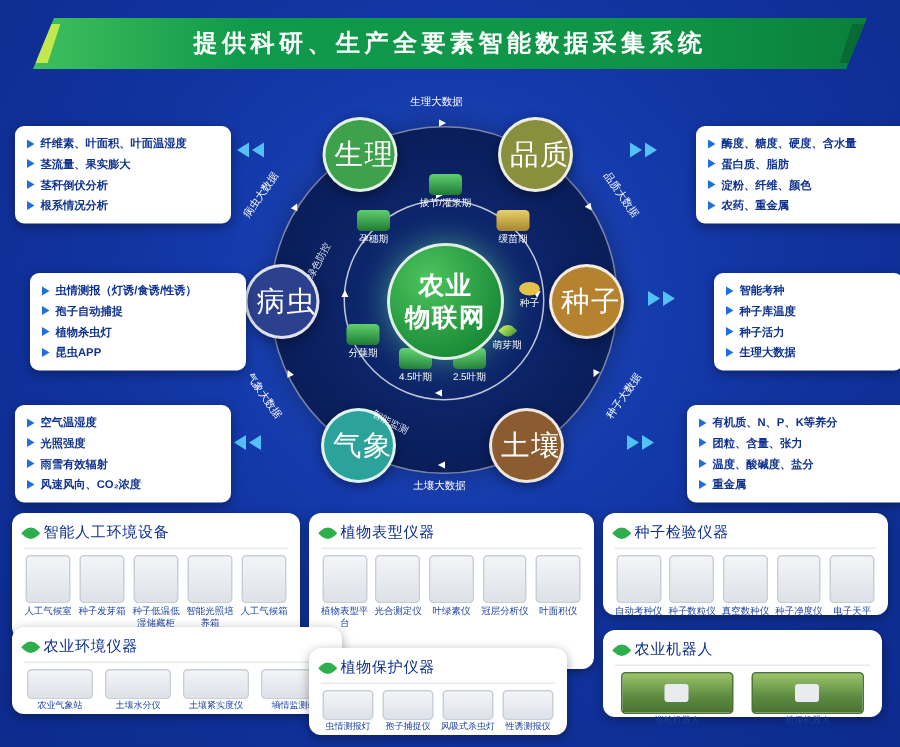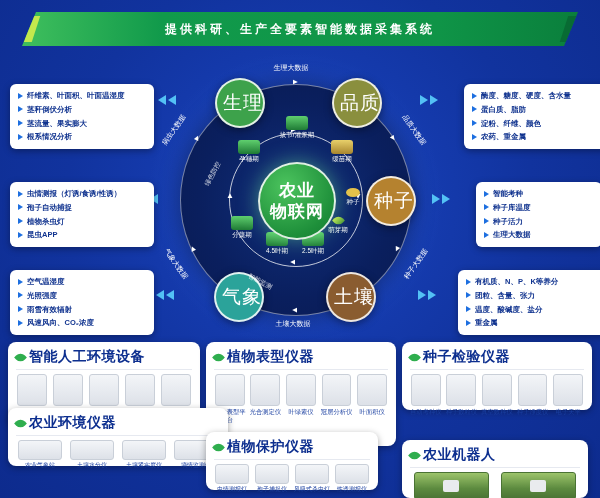--- a/index.html
+++ b/index.html
@@ -8,21 +8,21 @@
     background:radial-gradient(circle at 50% 40%, #1a45c2 0%, #11339e 55%, #0d2b8d 100%);}
   
   .banner{position:absolute;left:22px;right:22px;top:12px;height:34px;
     background:linear-gradient(90deg,#3fbf5d 0%,#119a4b 25%,#0f9447 75%,#0a7f3c 100%);
     clip-path:polygon(14px 0,100% 0,calc(100% - 14px) 100%,0 100%);
     display:flex;align-items:center;justify-content:center;box-shadow:0 2px 8px rgba(0,0,0,.35);}
   .banner::before{content:"";position:absolute;left:6px;top:4px;bottom:4px;width:8px;
     background:#c3e84d;transform:skewX(-18deg);}
   .banner::after{content:"";position:absolute;right:6px;top:4px;bottom:4px;width:8px;
     background:#086b33;transform:skewX(-18deg);}
-  .btitle{margin:0;font-size:12px;font-weight:bold;color:#ffffff;letter-spacing:3px;}
+  .btitle{margin:0;font-size:16px;font-weight:bold;color:#ffffff;letter-spacing:3px;}
   
   .glow{position:absolute;left:145px;top:50px;width:300px;height:300px;border-radius:50%;
     background:radial-gradient(circle,rgba(90,150,255,.28) 0%,rgba(90,150,255,0) 70%);}
   .big-circle{position:absolute;left:180px;top:84px;width:230px;height:230px;border-radius:50%;
     background:radial-gradient(circle,#11307e 0%,#0a1f5e 60%,#091a50 100%);
     border:1.5px solid rgba(255,255,255,.45);box-shadow:0 0 22px rgba(0,0,0,.35);}
   .flow-ring{position:absolute;left:229px;top:133px;width:132px;height:132px;border-radius:50%;
     border:1.5px solid rgba(255,255,255,.75);}
   .fa,.oa{position:absolute;color:#ffffff;font-size:8px;line-height:1;}
   .fa1{left:289px;top:126px;transform:rotate(90deg);}
@@ -78,38 +78,38 @@
   .a1{left:158px;top:95px;}.a2{left:140px;top:194px;}.a3{left:156px;top:290px;}
   .a4{left:420px;top:95px;}.a5{left:432px;top:194px;}.a6{left:418px;top:290px;}
   
   .ibox{position:absolute;background:#ffffff;border-radius:6px;padding:7px 8px;
     box-shadow:0 2px 7px rgba(0,0,0,.35);display:flex;flex-direction:column;gap:4px;}
   .ibox .row{display:flex;align-items:flex-start;gap:4px;font-size:7.5px;font-weight:bold;
     color:#10338f;line-height:1.3;}
   .bul{flex:none;margin-top:1.5px;width:0;height:0;border-top:3.5px solid transparent;
     border-bottom:3.5px solid transparent;border-left:5px solid #1d6fe0;}
   .bL1{left:10px;top:84px;width:128px;}
-  .bL2{left:10px;top:182px;width:128px;}
+  .bL2{left:20px;top:182px;width:128px;}
   .bL3{left:10px;top:270px;width:128px;}
   .bR1{left:464px;top:84px;width:128px;}
   .bR2{left:476px;top:182px;width:110px;}
   .bR3{left:458px;top:270px;width:132px;}
   
   .panel{position:absolute;background:#ffffff;border-radius:8px;padding:6px 8px;
     box-shadow:0 2px 7px rgba(0,0,0,.35);box-sizing:border-box;}
   .p1{left:8px;top:342px;width:192px;height:84px;}
   .p2{left:206px;top:342px;width:190px;height:104px;}
   .p3{left:402px;top:342px;width:190px;height:68px;}
-  .p4{left:8px;top:408px;width:220px;height:58px;}
+  .p4{left:8px;top:418px;width:220px;height:58px;}
   .p5{left:206px;top:432px;width:172px;height:58px;}
-  .p6{left:402px;top:440px;width:186px;height:58px;}
+  .p6{left:402px;top:420px;width:186px;height:58px;}
   .phead{display:flex;align-items:center;gap:4px;border-bottom:1px solid #e6e9f0;
     padding-bottom:3px;margin-bottom:4px;}
   .sprout{width:9px;height:9px;background:#2fae4e;border-radius:0 70% 0 70%;transform:rotate(-45deg);}
-  .ptitle{font-size:14px;font-weight:bold;color:#0d2f8f;letter-spacing:.5px;}
+  .ptitle{font-size:10px;font-weight:normal;color:#0d2f8f;letter-spacing:.5px;}
   .pitems{display:flex;justify-content:space-between;gap:4px;}
   .pitem{flex:1;min-width:0;display:flex;flex-direction:column;align-items:center;gap:2px;}
   .pthumb{width:88%;height:30px;border-radius:3px;border:1px solid #c9cfd8;
     background:linear-gradient(180deg,#f3f5f8 0%,#dde1e8 100%);}
   .plabel{font-size:6.3px;color:#1a3fa0;text-align:center;line-height:1.25;}
   .small .pthumb{height:18px;}
   .small .plabel{font-size:6px;}
   .pthumb.robot{height:26px;position:relative;border:1px solid #4a7334;
     background:linear-gradient(180deg,#9cc46a 0%,#5c8a3f 60%,#4a7334 100%);}
   .pthumb.robot::after{content:"";position:absolute;left:38%;top:28%;width:22%;height:46%;
@@ -184,20 +184,23 @@
     </div>
   <div class="node n3">
       <span>种子</span>
     </div>
   <div class="node n4">
       <span>土壤</span>
     </div>
   <div class="node n5">
       <span>气象</span>
     </div>
+  <div class="node n6">
+      <span>病虫</span>
+    </div>
 
   <span class="rl rl1">生理大数据</span>
   <span class="rl rl2">品质大数据</span>
   <span class="rl rl3">种子大数据</span>
   <span class="rl rl4">土壤大数据</span>
   <span class="rl rl5">气象大数据</span>
   <span class="rl rl6">病虫大数据</span>
   <span class="il il1">绿色防控</span>
   <span class="il il2">智能监测</span>
 
@@ -226,25 +229,25 @@
       <i></i>
     </div>
 
   <div class="ibox bL1">
     <div class="row">
         <i class="bul"></i>
         <span>纤维素、叶面积、叶面温湿度</span>
       </div>
     <div class="row">
         <i class="bul"></i>
+        <span>茎流量、果实膨大</span>
+      </div>
+    <div class="row">
+        <i class="bul"></i>
         <span>茎秆倒伏分析</span>
-      </div>
-    <div class="row">
-        <i class="bul"></i>
-        <span>茎流量、果实膨大</span>
       </div>
     <div class="row">
         <i class="bul"></i>
         <span>根系情况分析</span>
       </div>
   </div>
   <div class="ibox bL2">
     <div class="row">
         <i class="bul"></i>
         <span>虫情测报（灯诱/食诱/性诱）</span>

